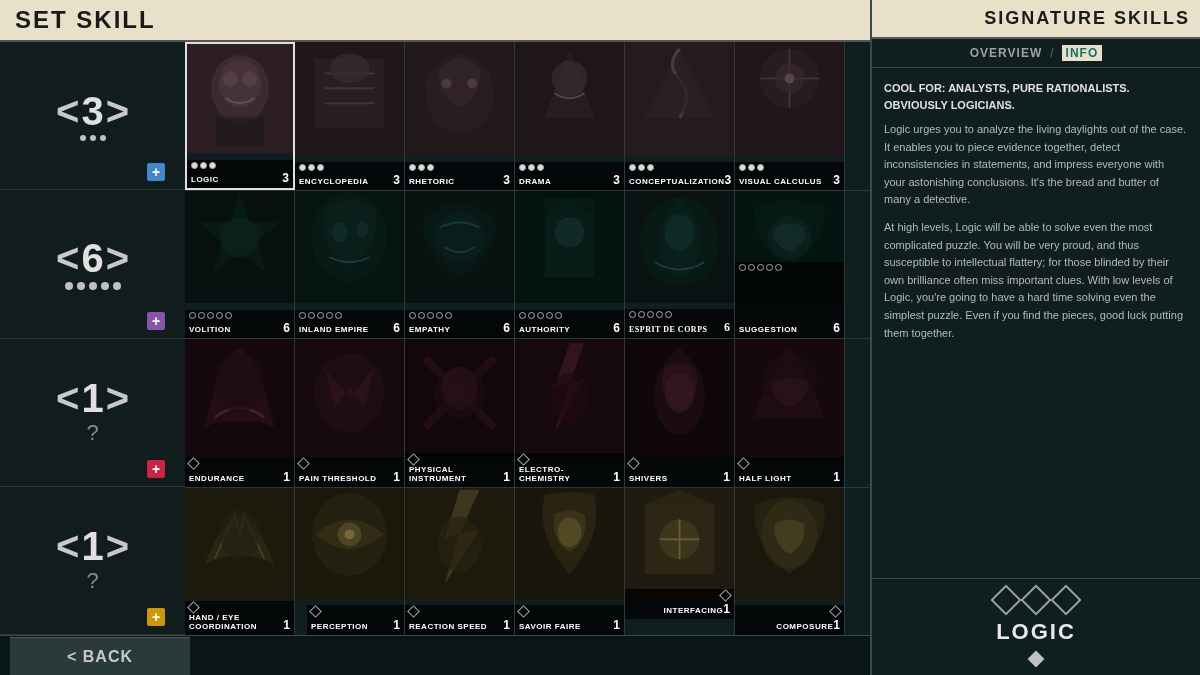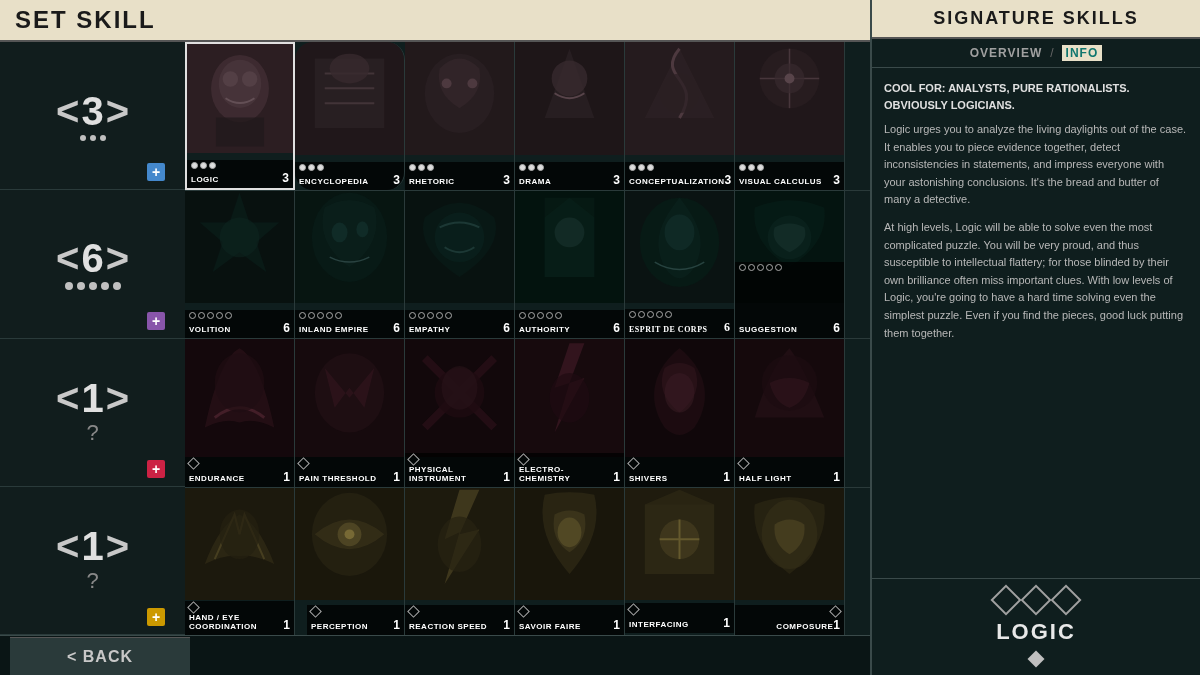--- a/index.html
+++ b/index.html
@@ -262,21 +262,21 @@
       height: 675px;
       background: #0f1e1e;
       border-left: 2px solid #3a4a4a;
       display: flex;
       flex-direction: column;
     }
 
     .sig-header {
       background: #e8e0c8;
       padding: 8px 10px;
-      text-align: center;
+      text-align: right;
       border-bottom: 2px solid #555;
     }
 
     .sig-title {
       font-size: 18px;
       font-weight: 900;
       color: #1a1a1a;
       letter-spacing: 2px;
       font-family: 'Impact', 'Arial Black', sans-serif;
     }
@@ -459,21 +459,21 @@
                 <div class="card-dot filled"></div>
                 <div class="card-dot filled"></div>
               </div>
               <div class="card-name-row">
                 <span class="card-name">LOGIC</span>
                 <span class="card-level">3</span>
               </div>
             </div>
           </div>
 
-          <div class="skill-card row-teal" style="height:100%; position:relative;border-radius:18px;">
+          <div class="skill-card row-teal" style="height:100%; position:relative;">
             <div class="card-art art-teal" style="height: calc(100% - 35px);">
               <svg width="100%" height="100%" viewBox="0 0 110 120" preserveAspectRatio="xMidYMid slice">
                 <rect width="110" height="120" fill="#162828"></rect>
                 <path d="M20 20 L90 20 L90 90 L20 90 Z" fill="#253838" opacity="0.7"></path>
                 <path d="M30 35 L80 35 M30 50 L80 50 M30 65 L80 65" stroke="#3a5555" stroke-width="2"></path>
                 <ellipse cx="55" cy="30" rx="20" ry="15" fill="#2a4545" opacity="0.8"></ellipse>
               </svg>
             </div>
             <div class="card-label" style="position:absolute; bottom:0; left:0; right:0;">
               <div class="card-dots">
@@ -920,21 +920,21 @@
             <div class="card-art art-yellow" style="height: calc(100% - 35px);">
               <svg width="100%" height="100%" viewBox="0 0 110 120" preserveAspectRatio="xMidYMid slice">
                 <rect width="110" height="120" fill="#2e2000"></rect>
                 <rect x="20" y="20" width="70" height="70" fill="#3a2a00" opacity="0.7"></rect>
                 <path d="M20 20 L55 5 L90 20 L90 90 L20 90 Z" fill="#4a3800" opacity="0.5"></path>
                 <circle cx="55" cy="55" r="20" fill="#6a5000" opacity="0.6"></circle>
                 <line x1="35" y1="55" x2="75" y2="55" stroke="#8a7000" stroke-width="2"></line>
                 <line x1="55" y1="35" x2="55" y2="75" stroke="#8a7000" stroke-width="2"></line>
               </svg>
             </div>
-            <div class="card-label" style="position:absolute; bottom:2px; left:0; right:0;">
+            <div class="card-label" style="position:absolute; bottom:16px; left:0; right:0;align-items:flex-end;">
               <div class="card-dots">
                 <div class="card-dot" style="width:9px; height:9px; border:1px solid #aaa; transform:rotate(45deg); border-radius:0;"></div>
               </div>
               <div class="card-name-row">
                 <span class="card-name">INTERFACING</span>
                 <span class="card-level">1</span>
               </div>
             </div>
           </div>
           <div class="skill-card row-yellow" style="height:100%; position:relative;">

